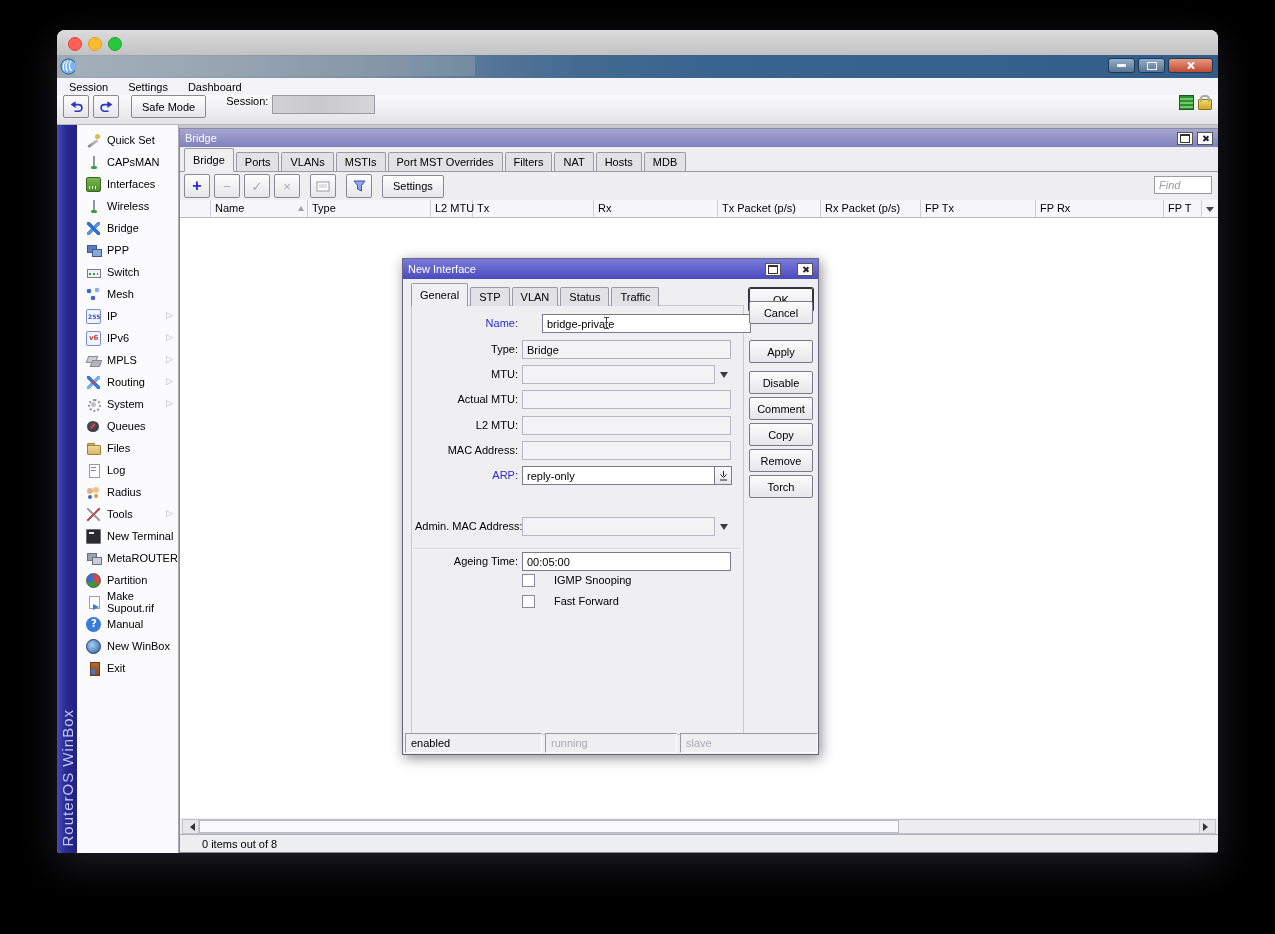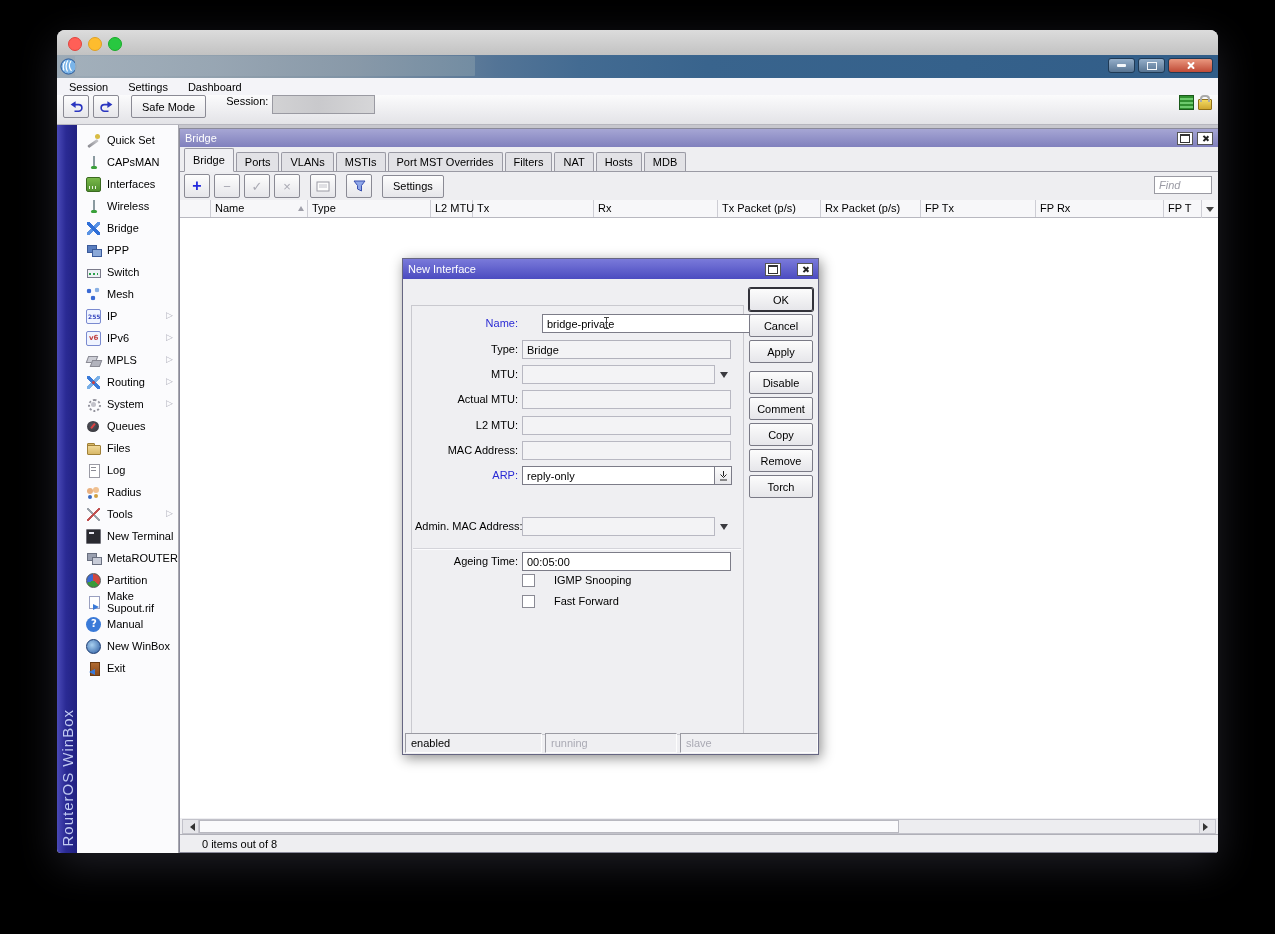--- a/index.html
+++ b/index.html
@@ -442,20 +442,27 @@
           <span>New Interface</span>
           <span class="sp"></span>
           <span class="smbtn">
               <span class="gly-rest"></span>
             </span>
           <span class="smbtn">
               <span class="xg2"></span>
             </span>
         </div>
 
+        <div class="d-tabs">
+          <span class="tab active">General</span>
+          <span class="tab">STP</span>
+          <span class="tab">VLAN</span>
+          <span class="tab">Status</span>
+          <span class="tab">Traffic</span>
+        </div>
         <div class="d-panel"></div>
 
         <div class="frow" style="top:55px">
           <span class="flabel hl">Name:</span>
           <input class="dinp" style="left: 119px; width: 209px; margin-left: 20px;" value="bridge-private">
           <span class="ibeam" style="left:203px"></span>
         </div>
         <div class="frow" style="top:81px">
           <span class="flabel">Type:</span>
           <input class="dinp ro" style="left: 119px; width: 209px;" value="Bridge">
@@ -504,21 +511,21 @@
         <div class="cbrow" style="top:315px">
           <span class="cbox"></span>
           <span>IGMP Snooping</span>
         </div>
         <div class="cbrow" style="top:336px">
           <span class="cbox"></span>
           <span>Fast Forward</span>
         </div>
 
         <span class="dbtn default" style="top:29px">OK</span>
-        <span class="dbtn" style="top:55px">Cancel</span>
+        <span class="dbtn" style="top:42px">Cancel</span>
         <span class="dbtn" style="top:81px">Apply</span>
         <span class="dbtn" style="top:112px">Disable</span>
         <span class="dbtn" style="top:138px">Comment</span>
         <span class="dbtn" style="top:164px">Copy</span>
         <span class="dbtn" style="top:190px">Remove</span>
         <span class="dbtn" style="top:216px">Torch</span>
 
         <span class="scell" style="left:2px;width:137px">enabled</span>
         <span class="scell off" style="left:142px;width:132px">running</span>
         <span class="scell off" style="left:277px;width:138px">slave</span>

